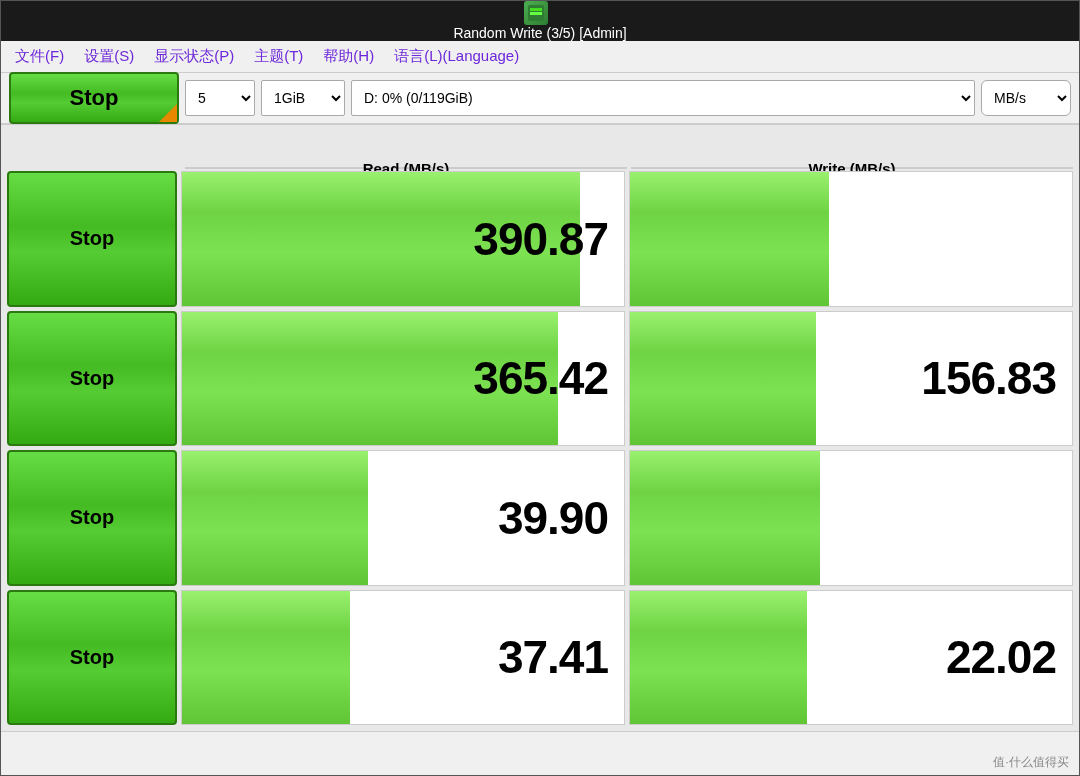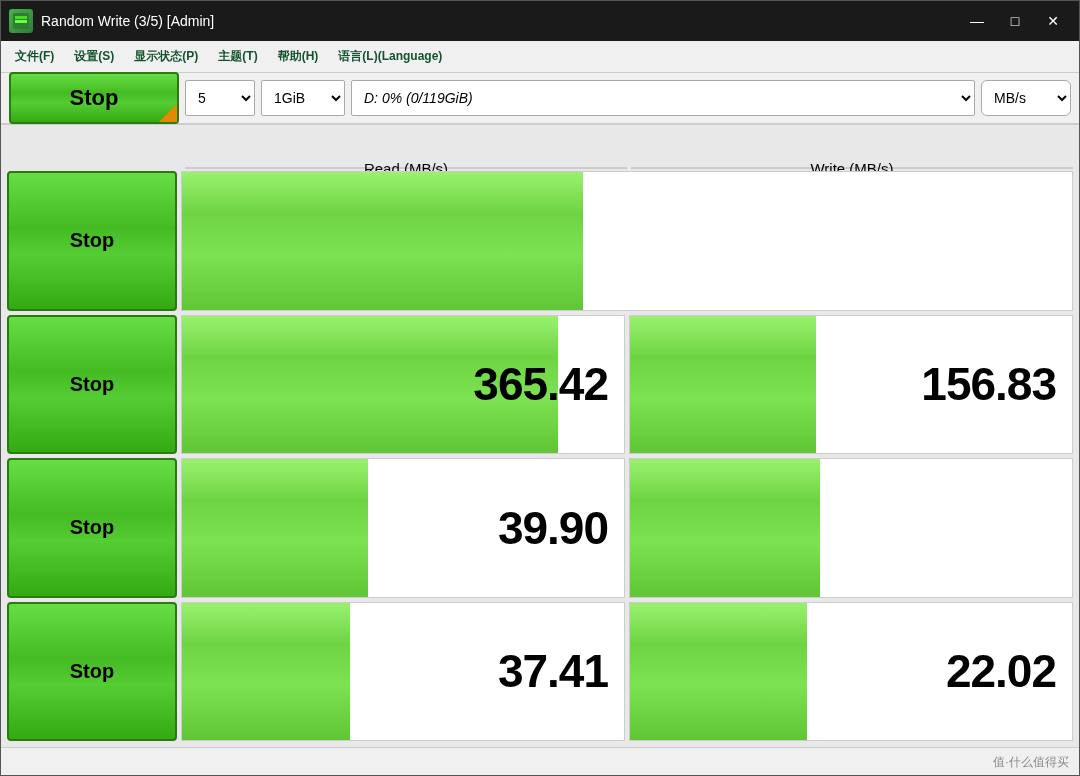--- a/index.html
+++ b/index.html
@@ -22,20 +22,21 @@
 
     
     .titlebar {
       background: #1a1a1a;
       color: #fff;
       display: flex;
       align-items: center;
       height: 40px;
       padding: 0 8px;
       flex-shrink: 0;
+      flex-direction: column;
     }
     .titlebar-icon {
       width: 24px;
       height: 24px;
       background: linear-gradient(135deg, #4caf50, #2e7d32);
       border-radius: 3px;
       margin-right: 8px;
       flex-shrink: 0;
       display: flex;
       align-items: center;
@@ -70,25 +71,24 @@
       background: #f0f0f0;
       display: flex;
       align-items: center;
       height: 32px;
       padding: 0 4px;
       border-bottom: 1px solid #ccc;
       flex-shrink: 0;
     }
     .menu-item {
       padding: 4px 10px;
-      font-size: 12px;
-      cursor: pointer;
-      color: #14532d;
+      font-size: 15px;
+      cursor: pointer;
+      color: #6d28d9;
       border-radius: 3px;
-      font-weight: bold;
     }
 
     
     .toolbar {
       background: #f0f0f0;
       display: flex;
       align-items: center;
       height: 52px;
       padding: 4px 8px;
       gap: 6px;
@@ -134,21 +134,20 @@
       border-radius: 2px;
     }
     .toolbar-select-num {
       width: 70px;
     }
     .toolbar-select-size {
       width: 84px;
     }
     .toolbar-select-drive {
       flex: 1;
-      font-style: italic;
     }
     .toolbar-select-unit {
       width: 90px;
       border-radius: 6px;
     }
 
     
     .main {
       flex: 1;
       display: flex;
@@ -166,21 +165,21 @@
       margin-left: 178px;
     }
     .header-cell {
       flex: 1;
       background: #f0f0f0;
       border: 1px solid #ccc;
       display: flex;
       align-items: center;
       justify-content: center;
       font-size: 15px;
-      font-weight: normal;
+      font-weight: bold;
       color: #000;
       margin-top: 36px;
     }
 
     
     .data-rows {
       flex: 1;
       display: flex;
       flex-direction: column;
       gap: 4px;
@@ -233,21 +232,21 @@
       position: relative;
       z-index: 2;
       font-size: 46px;
       font-weight: bold;
       color: #000;
       letter-spacing: -1px;
     }
 
     
     .statusbar {
-      height: 28px;
+      height: 44px;
       background: #f0f0f0;
       border-top: 1px solid #ccc;
       display: flex;
       align-items: center;
       padding: 0 8px;
       flex-shrink: 0;
       position: relative;
     }
     .statusbar-watermark {
       position: absolute;
@@ -313,20 +312,24 @@
 
     <div class="header-row">
       <div class="header-cell">Read (MB/s)</div>
       <div class="header-cell">Write (MB/s)</div>
     </div>
 
     <div class="data-rows">
     <div class="data-row">
     <button class="stop-btn-row">Stop</button>
     <div class="metric-cell">
+      <div class="metric-bar" style="width:90%"></div>
+      <span class="metric-value">390.87</span>
+    </div>
+    <div class="metric-cell">
       <div class="metric-bar" style="width:45%"></div>
     </div>
   </div>
         <div class="data-row">
     <button class="stop-btn-row">Stop</button>
     <div class="metric-cell">
       <div class="metric-bar" style="width:85%"></div>
       <span class="metric-value">365.42</span>
     </div>
     <div class="metric-cell">

